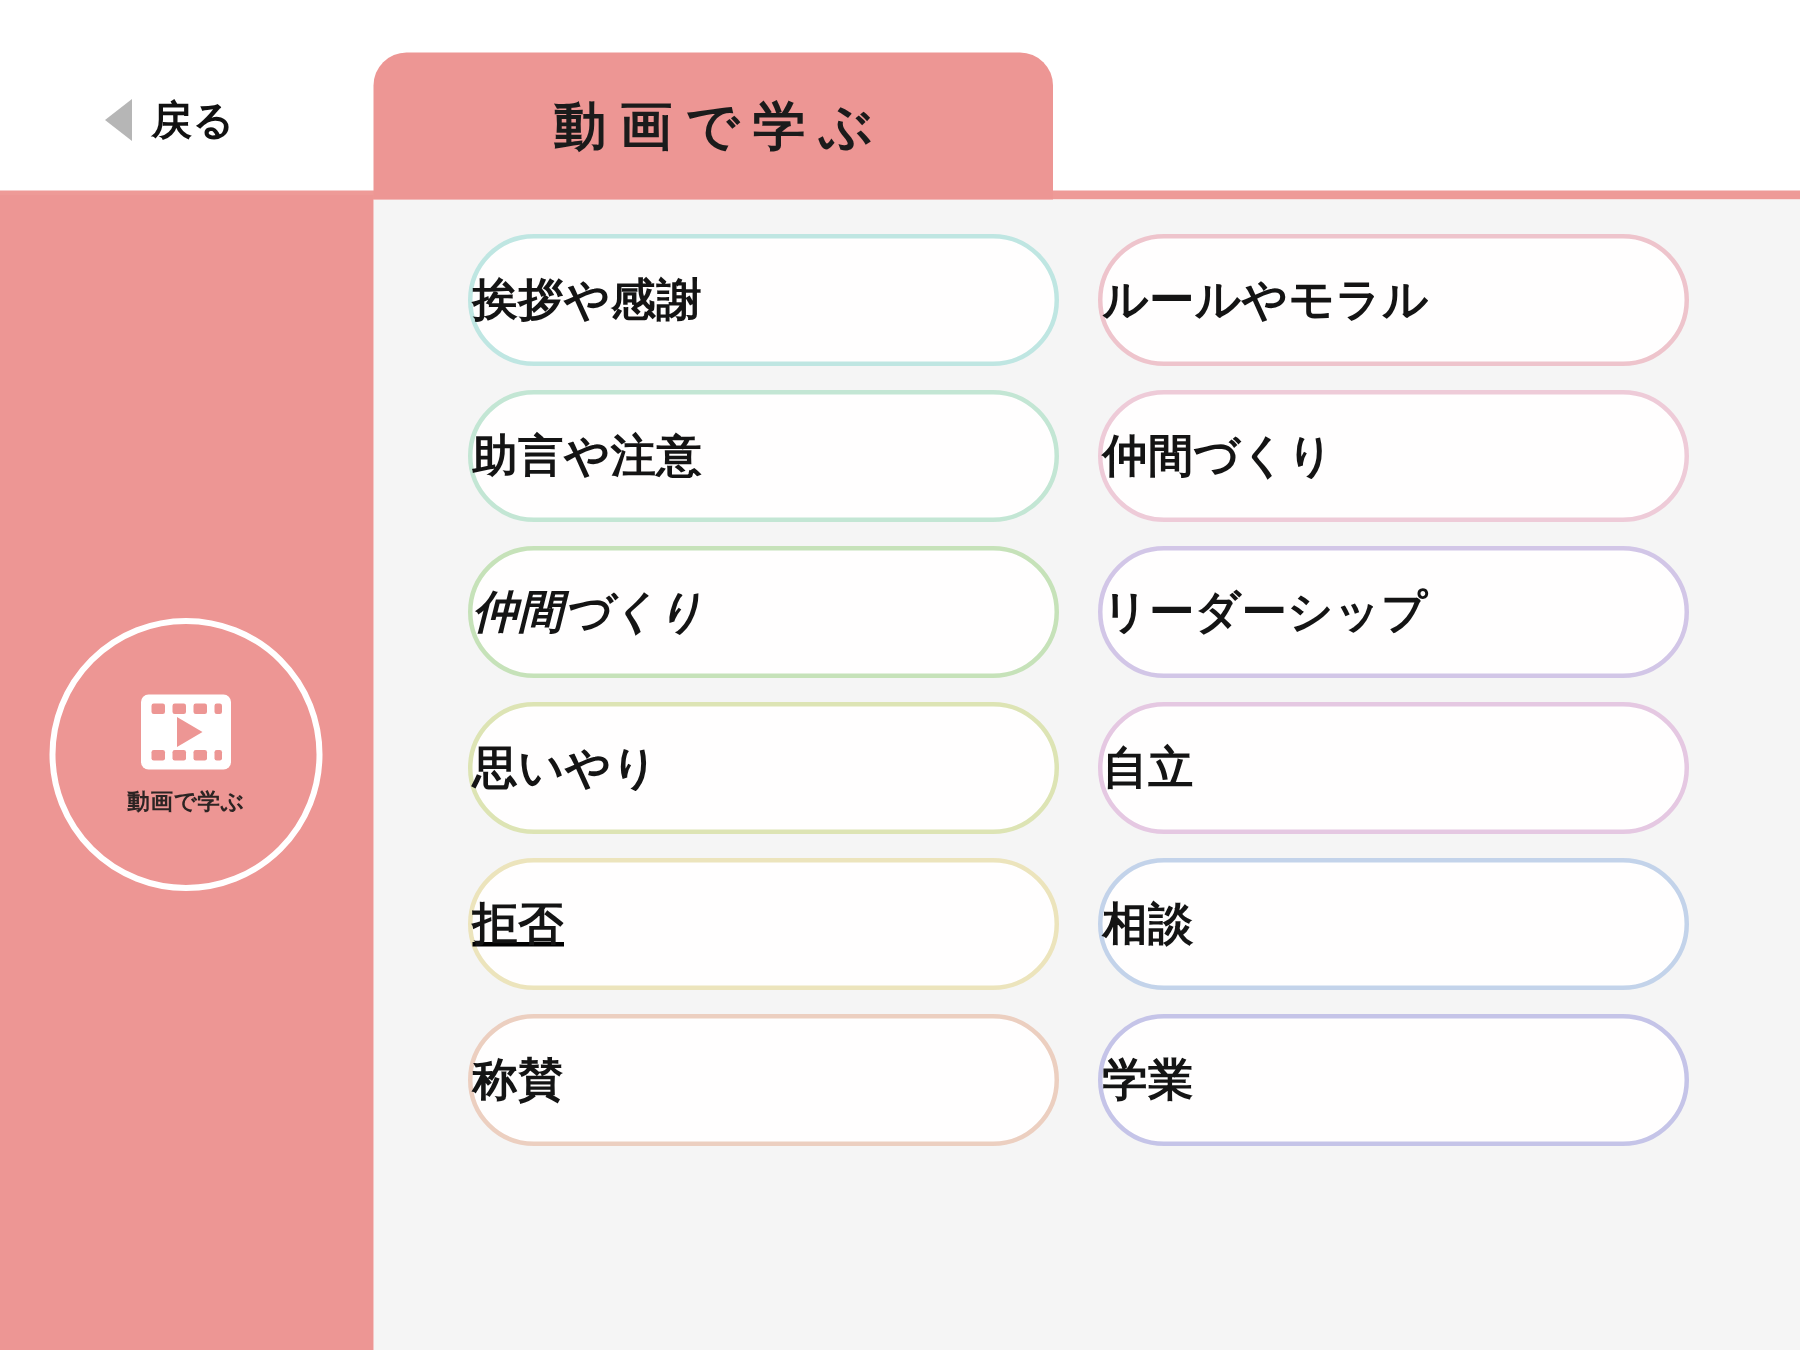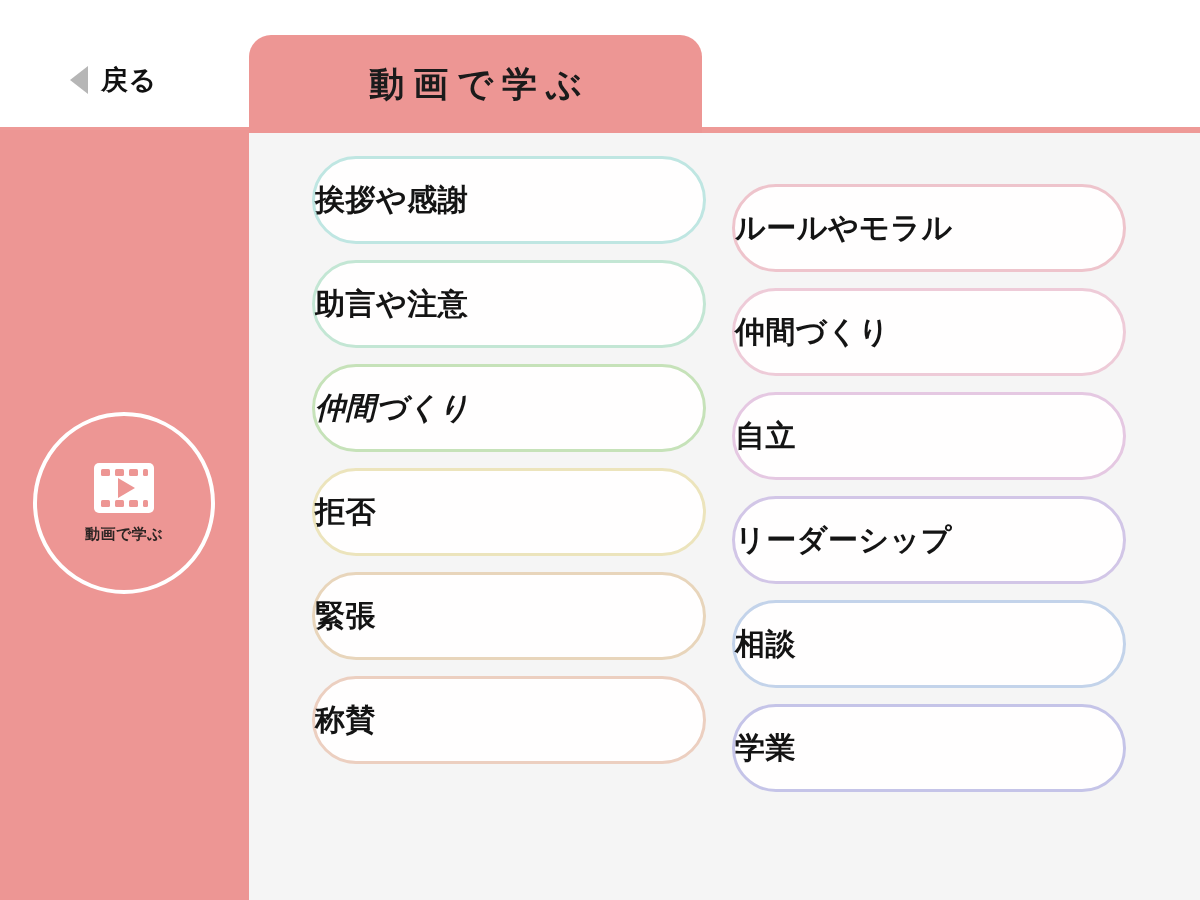--- a/index.html
+++ b/index.html
@@ -221,44 +221,44 @@
       <div class="column">
         <div class="topic-button" style="border-color: rgb(191, 230, 226);">
           <span class="topic-label">挨拶や感謝</span>
         </div>
         <div class="topic-button" style="border-color: rgb(195, 230, 212);">
           <span class="topic-label">助言や注意</span>
         </div>
         <div class="topic-button" style="border-color: rgb(198, 226, 185); font-style: italic;">
           <span class="topic-label">仲間づくり</span>
         </div>
-        <div class="topic-button" style="border-color: rgb(236, 228, 188);">
+        <div class="topic-button" style="border-color: rgb(221, 228, 180);">
+          <span class="topic-label">思いやり</span>
+        </div>
+        <div class="topic-button" style="border-color: rgb(236, 228, 188); text-decoration: underline;">
           <span class="topic-label">拒否</span>
-        </div>
-        <div class="topic-button" style="border-color: rgb(232, 213, 187);">
-          <span class="topic-label">緊張</span>
         </div>
         <div class="topic-button" style="border-color: rgb(236, 207, 192);">
           <span class="topic-label">称賛</span>
         </div>
       </div>
 
       <div class="column">
-        <div class="topic-button" style="border-color: rgb(238, 196, 204); margin-top: 28px;">
+        <div class="topic-button" style="border-color: rgb(238, 196, 204);">
           <span class="topic-label">ルールやモラル</span>
         </div>
         <div class="topic-button" style="border-color: rgb(238, 203, 216);">
           <span class="topic-label">仲間づくり</span>
         </div>
+        <div class="topic-button" style="border-color: rgb(210, 198, 231);">
+          <span class="topic-label">リーダーシップ</span>
+        </div>
         <div class="topic-button" style="border-color: rgb(229, 200, 226);">
           <span class="topic-label">自立</span>
         </div>
-        <div class="topic-button" style="border-color: rgb(210, 198, 231);">
-          <span class="topic-label">リーダーシップ</span>
-        </div>
         <div class="topic-button" style="border-color: rgb(195, 211, 234);">
           <span class="topic-label">相談</span>
         </div>
         <div class="topic-button" style="border-color: rgb(197, 196, 232);">
           <span class="topic-label">学業</span>
         </div>
       </div>
     </div>
   </div>
 

